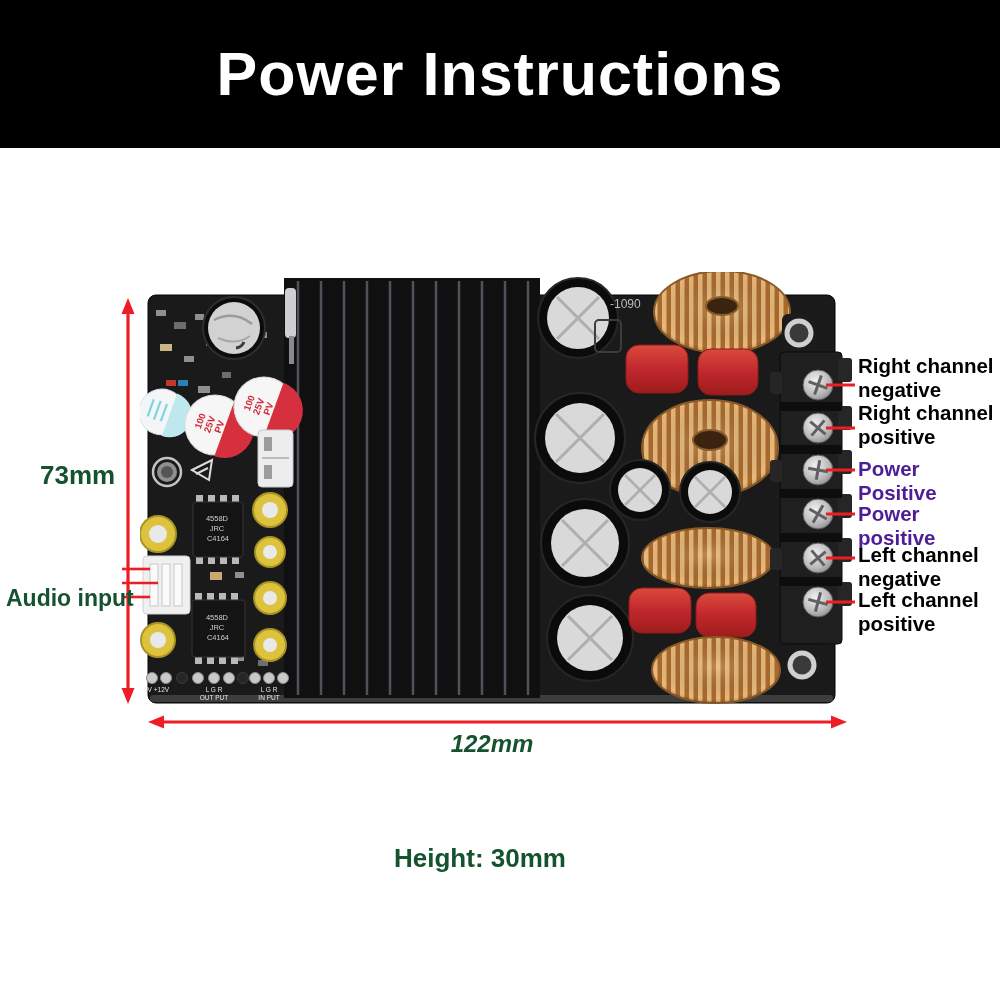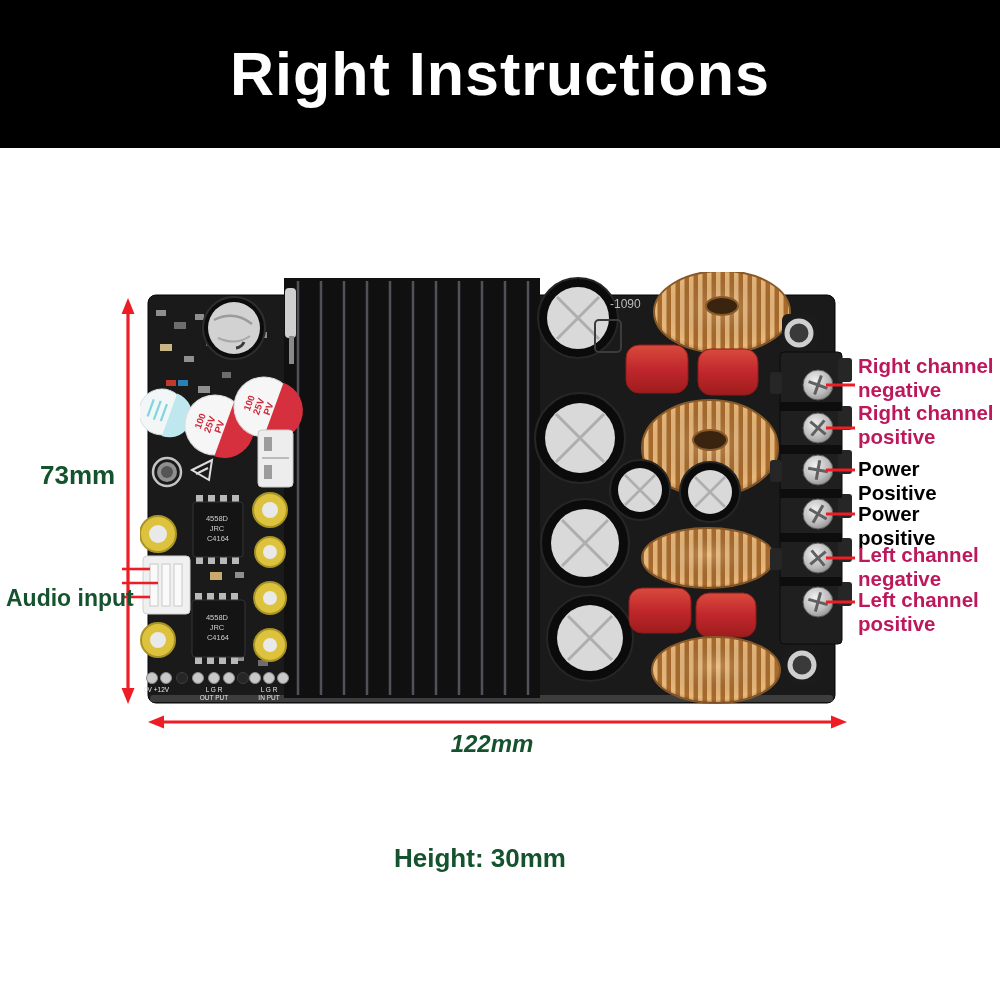--- a/index.html
+++ b/index.html
@@ -8,34 +8,34 @@
   
   .banner{position:absolute;left:0;top:0;width:1000px;height:148px;background:#000;
           display:flex;align-items:center;justify-content:center;}
   .banner-title{color:#fff;font-size:61px;font-weight:800;letter-spacing:1px;}
   
   .anno{position:absolute;color:#14532d;}
   .dim-73{left:40px;top:460px;font-size:26px;font-weight:700;}
   .audio-input{left:6px;top:585px;font-size:23px;font-weight:600;}
   .dim-122{left:402px;top:730px;width:180px;text-align:center;font-size:24px;font-weight:700;font-style:italic;}
   .height-note{left:348px;top:843px;width:264px;text-align:center;font-size:26px;font-weight:700;}
-  .tlabel{position:absolute;left:858px;font-size:20.5px;font-weight:600;line-height:24px;color:#be185d;}
-  .tlabel.red{color:#000000;}
+  .tlabel{position:absolute;left:858px;font-size:20.5px;font-weight:600;line-height:24px;color:#000000;}
+  .tlabel.red{color:#4c1d95;}
   .tlabel span{display:block;}
   
   .overlay{position:absolute;left:0;top:0;pointer-events:none;}
   .board{position:absolute;left:140px;top:272px;}
 </style>
 </head>
 <body>
 
 <div class="stage">
 
   <div class="banner">
-    <div class="banner-title">Right Instructions</div>
+    <div class="banner-title">Power Instructions</div>
   </div>
 
   <svg class="board" width="715" height="436" viewBox="0 0 715 436">
     <defs>
       <linearGradient id="redcap" x1="0" y1="0" x2="0" y2="1">
         <stop offset="0" stop-color="#d94a3c"></stop>
           <stop offset="0.5" stop-color="#c1272d"></stop>
           <stop offset="1" stop-color="#9e1c1c"></stop>
       </linearGradient>
       <radialGradient id="screw" cx="0.4" cy="0.35" r="0.8">

